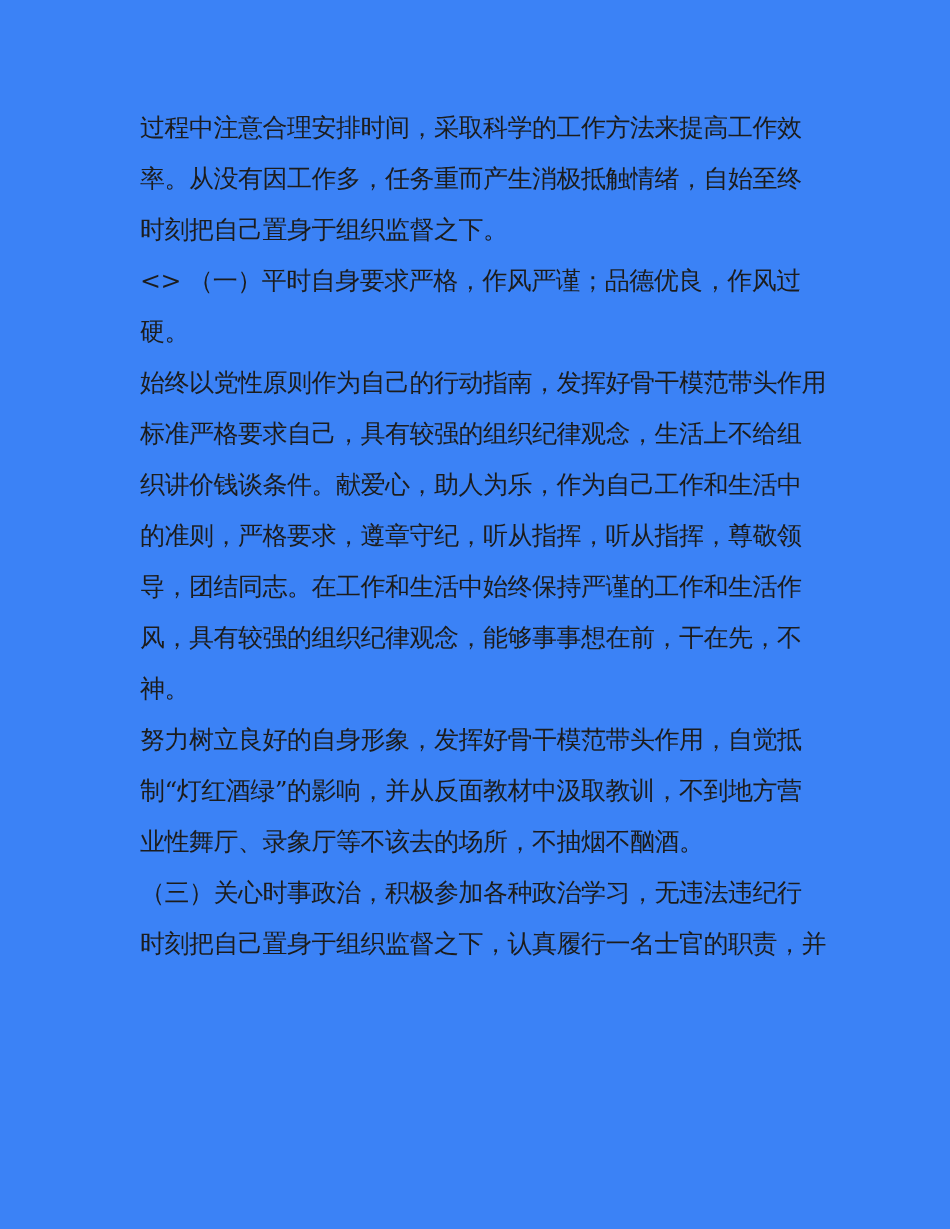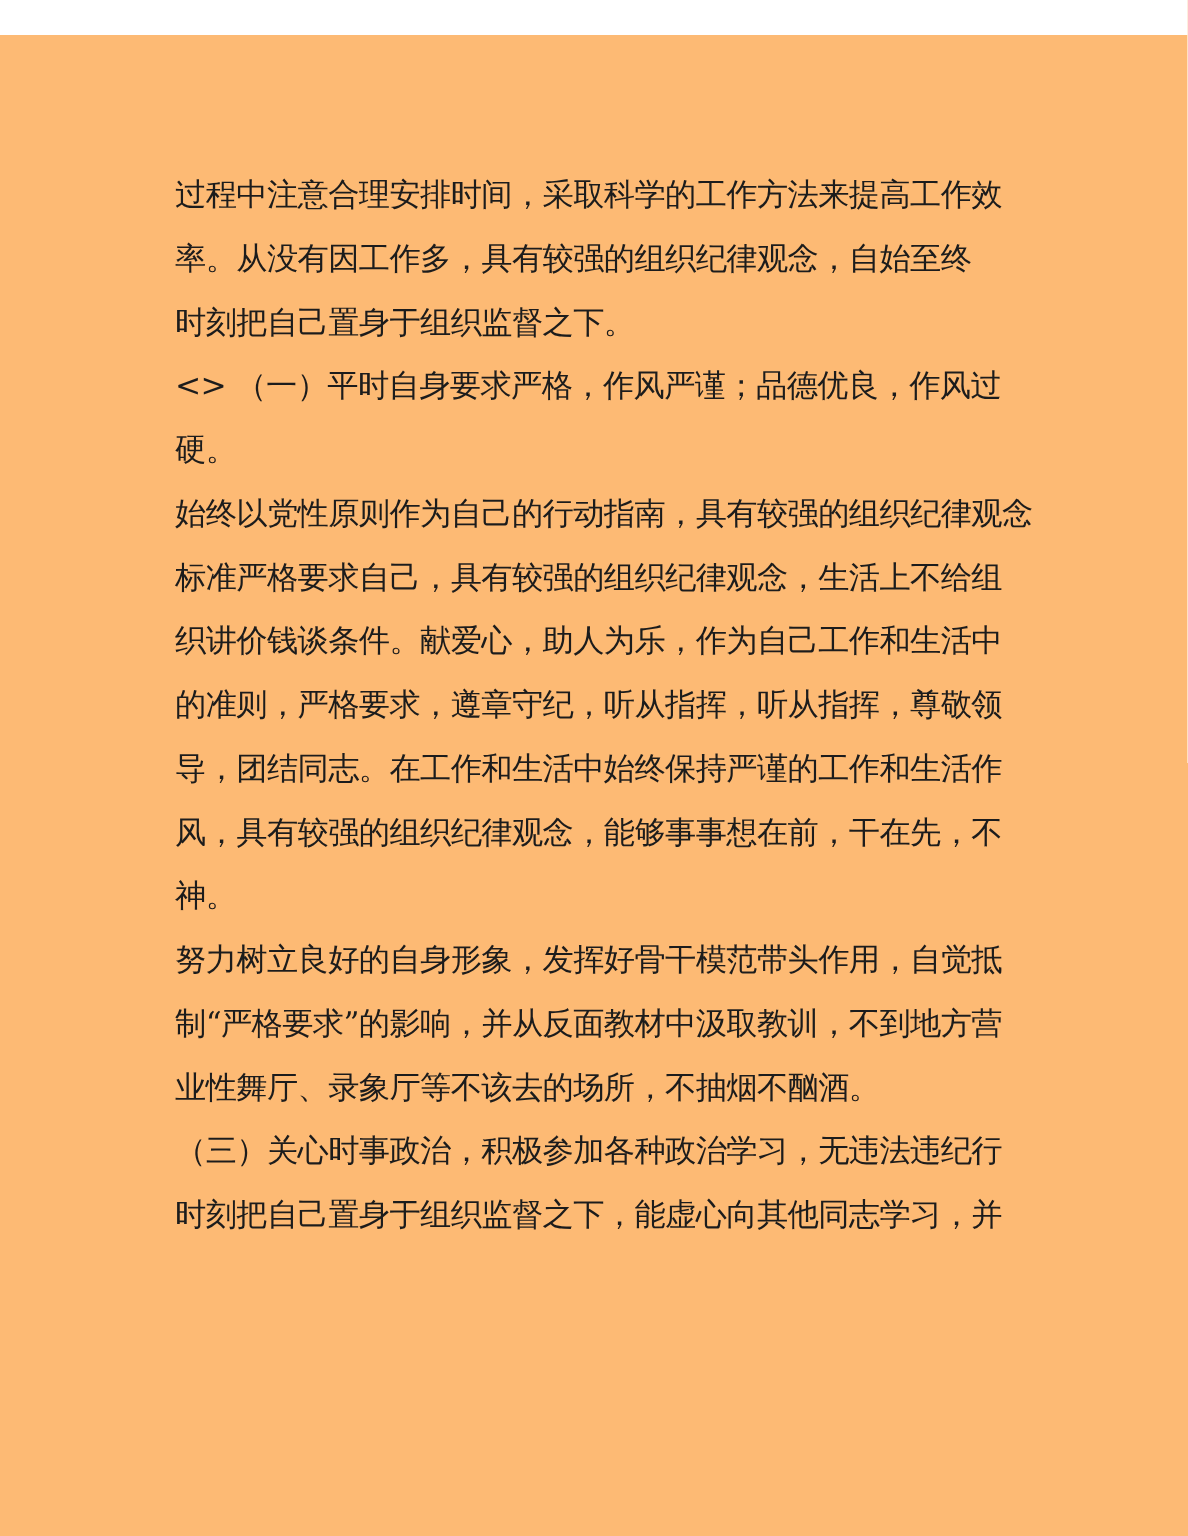--- a/index.html
+++ b/index.html
@@ -10,22 +10,21 @@
   body {
     width: 950px;
     height: 1229px;
     position: relative;
     overflow: hidden;
     font-family: "DejaVu Serif", "Liberation Serif", serif;
   }
   .doc-page {
     position: absolute;
     inset: 0;
-    background: #fdba74;
-    margin-top: 28px;
+    background: #3b82f6;
   }
   .doc-body {
     position: absolute;
     left: 140px;
     top: 102px;
     width: 690px;
     color: #1c1c1c;
     font-size: 25px;
     letter-spacing: -0.5px;
   }
@@ -39,41 +38,41 @@
     white-space: nowrap;
   }
 </style>
 </head>
 <body style="background: rgb(255, 255, 255);">
 
 <div class="doc-page">
   <div class="doc-body" style="color: rgb(28, 28, 28);">
       <div class="paragraph">
         <div class="line">过程中注意合理安排时间，采取科学的工作方法来提高工作效</div>
-        <div class="line">率。从没有因工作多，具有较强的组织纪律观念，自始至终</div>
+        <div class="line">率。从没有因工作多，任务重而产生消极抵触情绪，自始至终</div>
         <div class="line">时刻把自己置身于组织监督之下。</div>
       </div>
       <div class="paragraph">
         <div class="line">&lt;&gt; （一）平时自身要求严格，作风严谨；品德优良，作风过</div>
         <div class="line">硬。</div>
       </div>
       <div class="paragraph">
-        <div class="line">始终以党性原则作为自己的行动指南，具有较强的组织纪律观念</div>
+        <div class="line">始终以党性原则作为自己的行动指南，发挥好骨干模范带头作用</div>
         <div class="line">标准严格要求自己，具有较强的组织纪律观念，生活上不给组</div>
         <div class="line">织讲价钱谈条件。献爱心，助人为乐，作为自己工作和生活中</div>
         <div class="line">的准则，严格要求，遵章守纪，听从指挥，听从指挥，尊敬领</div>
         <div class="line">导，团结同志。在工作和生活中始终保持严谨的工作和生活作</div>
         <div class="line">风，具有较强的组织纪律观念，能够事事想在前，干在先，不</div>
         <div class="line">神。</div>
       </div>
       <div class="paragraph">
         <div class="line">努力树立良好的自身形象，发挥好骨干模范带头作用，自觉抵</div>
-        <div class="line">制“严格要求”的影响，并从反面教材中汲取教训，不到地方营</div>
+        <div class="line">制“灯红酒绿”的影响，并从反面教材中汲取教训，不到地方营</div>
         <div class="line">业性舞厅、录象厅等不该去的场所，不抽烟不酗酒。</div>
       </div>
       <div class="paragraph">
         <div class="line">（三）关心时事政治，积极参加各种政治学习，无违法违纪行</div>
       </div>
       <div class="paragraph">
-        <div class="line">时刻把自己置身于组织监督之下，能虚心向其他同志学习，并</div>
+        <div class="line">时刻把自己置身于组织监督之下，认真履行一名士官的职责，并</div>
       </div>
     </div>
 </div>
 
 </body></html>

